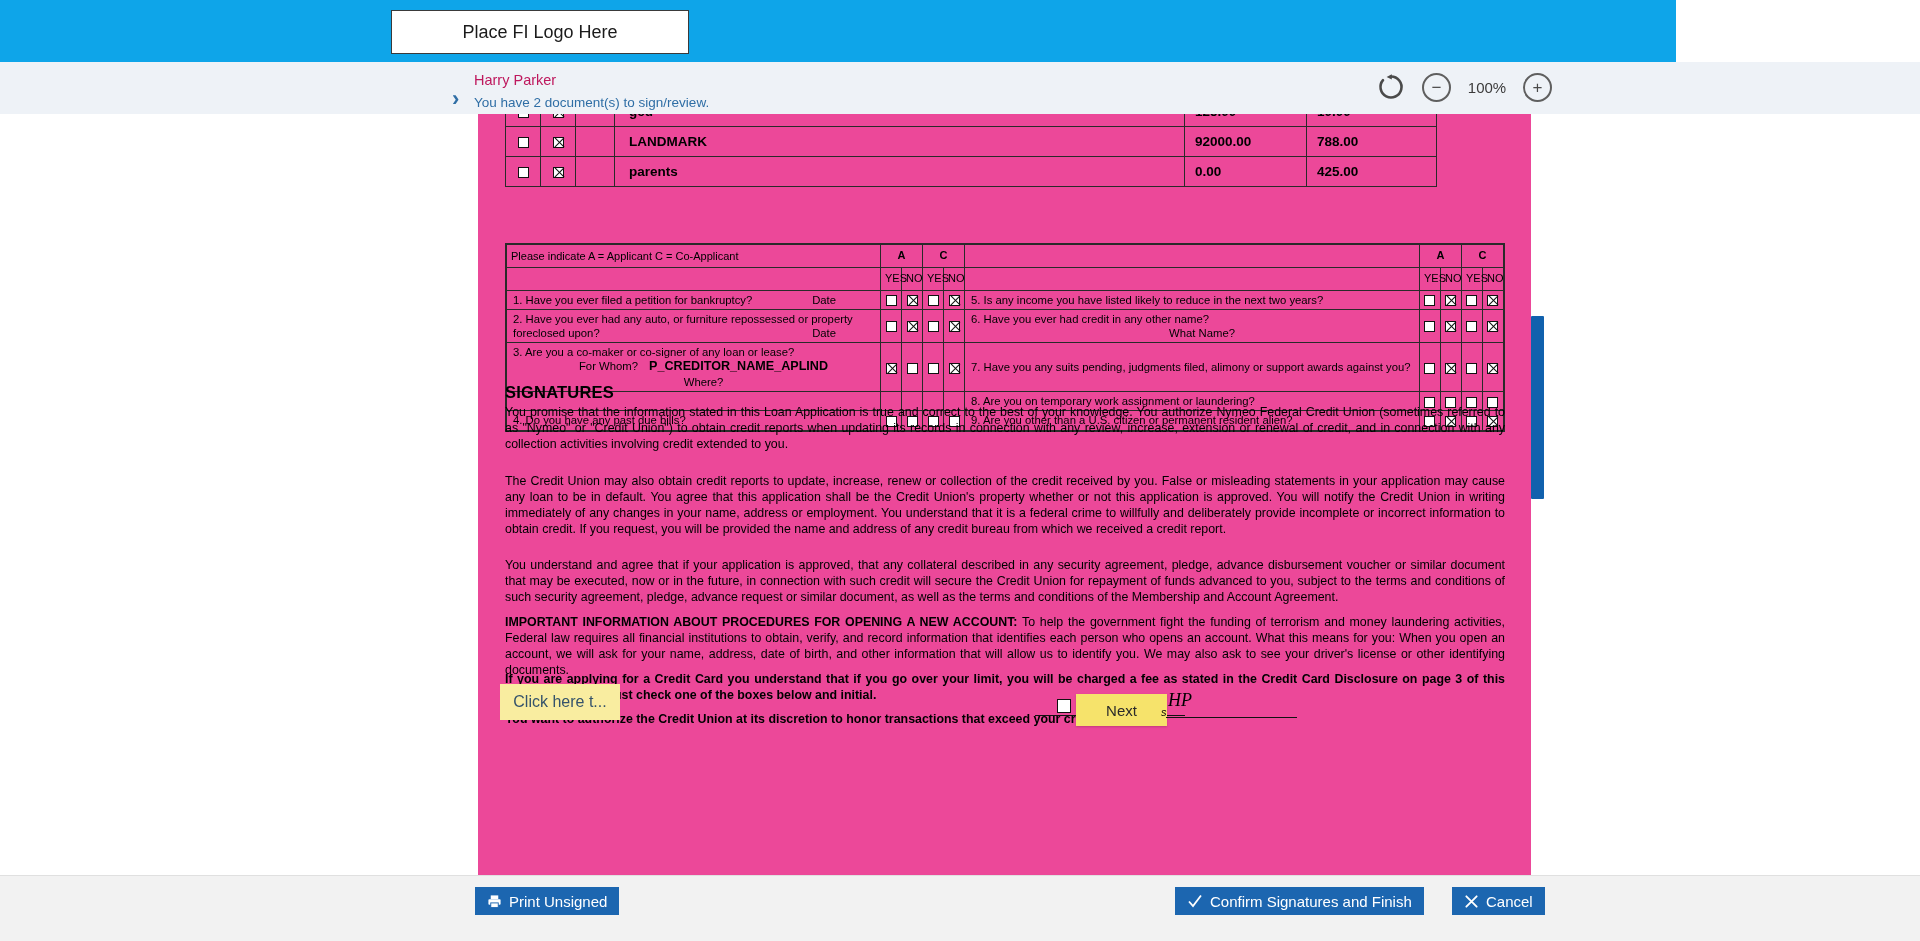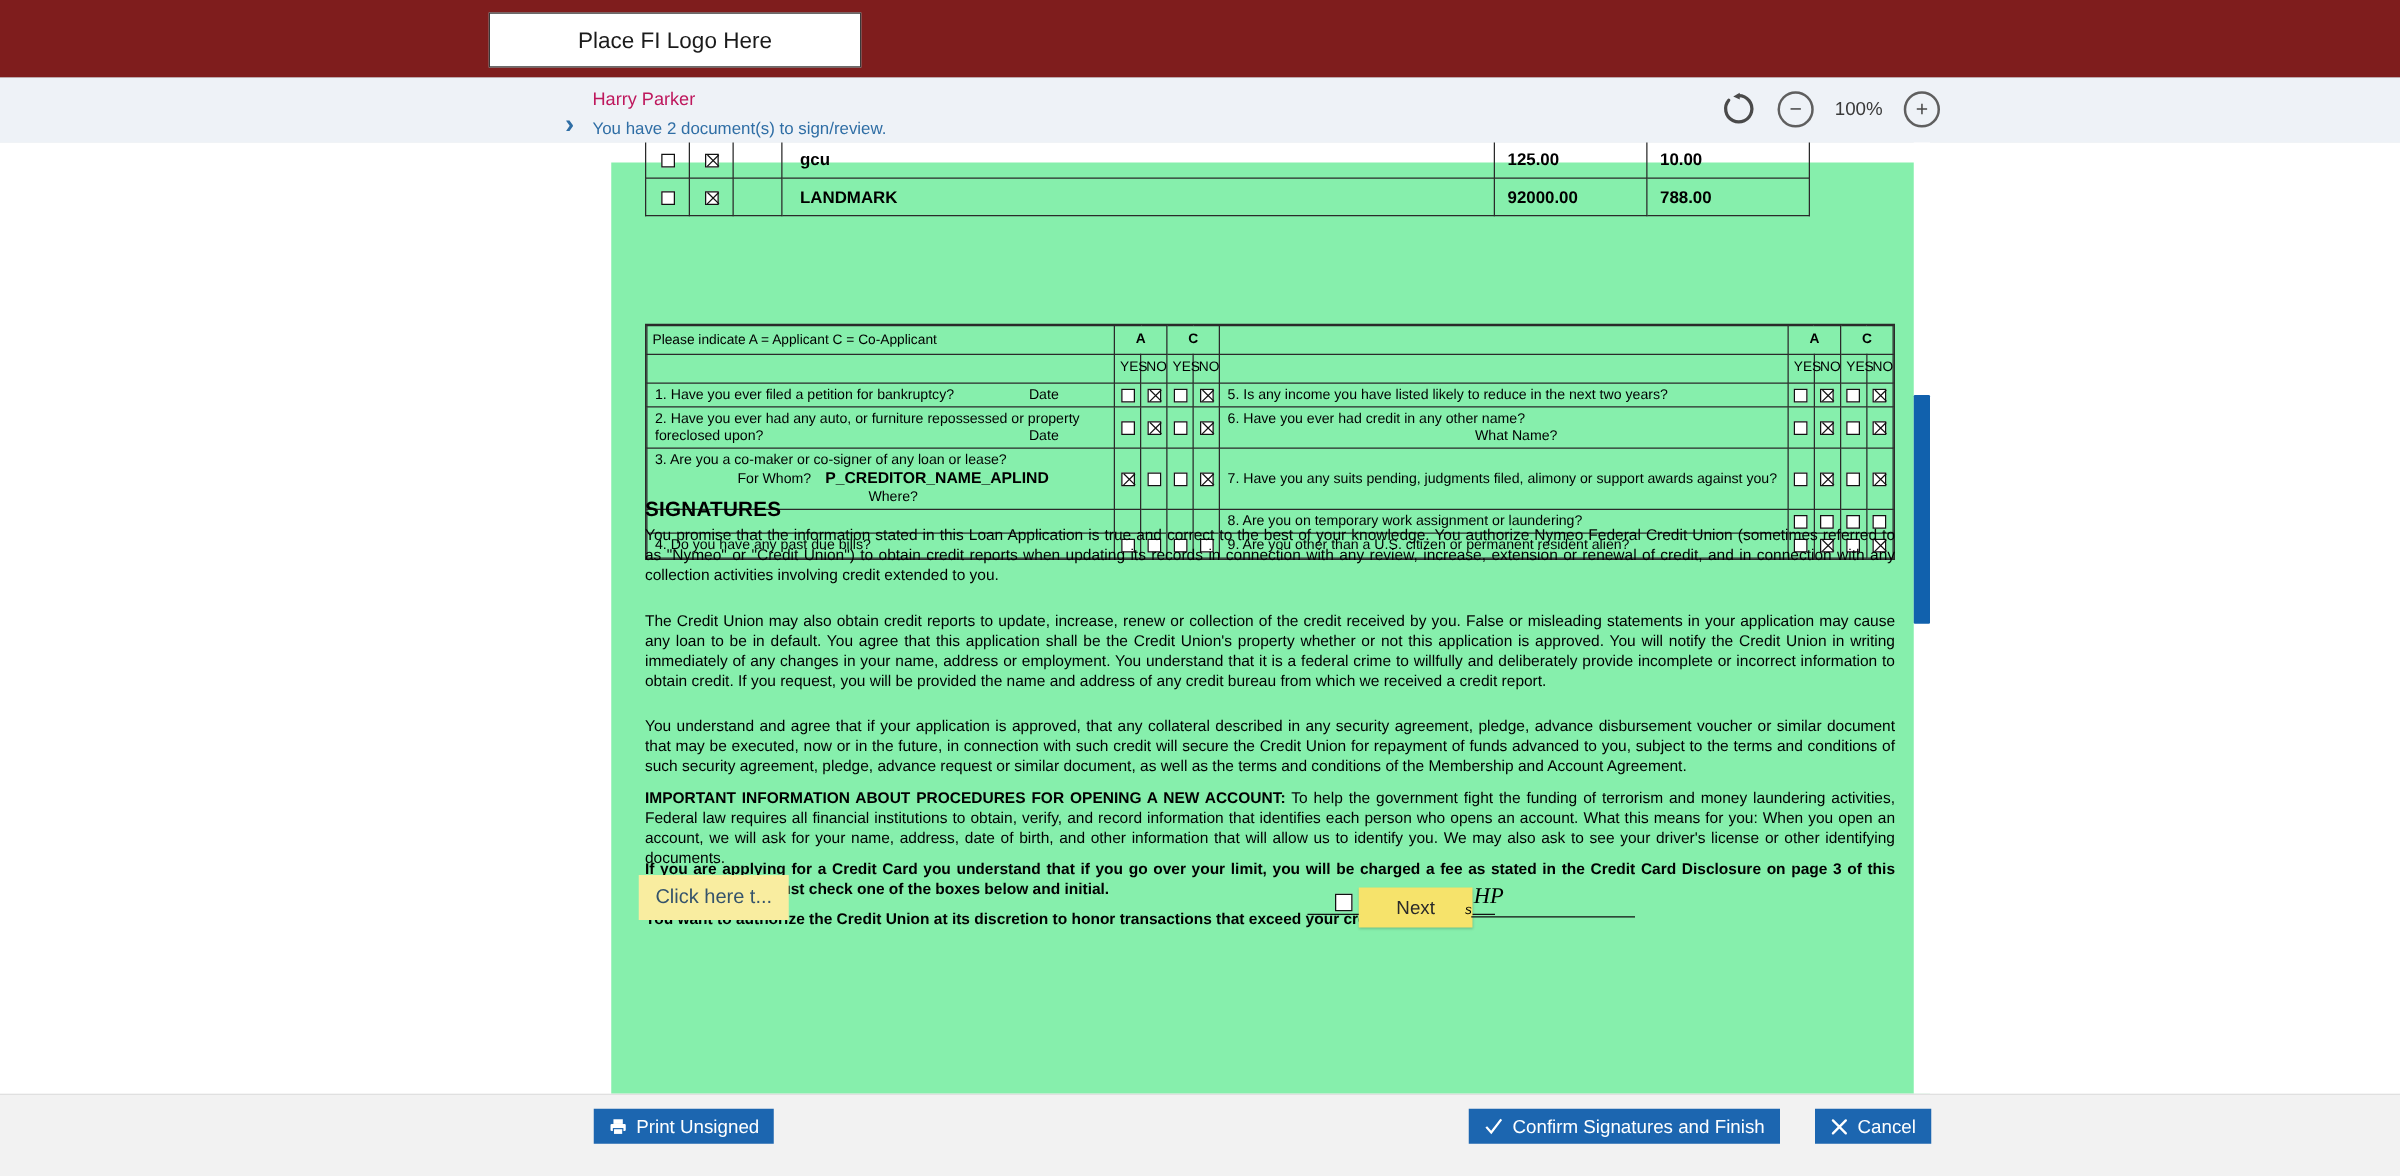--- a/index.html
+++ b/index.html
@@ -15,22 +15,22 @@
     position: relative;
     width: 1920px;
     height: 941px;
     background: #ffffff;
   }
 
   
   .logo-bar {
     position: absolute;
     left: 0; top: 0;
-    width: 1920px; height: 62px;
-    background: #7f1d1d;
+    width: 1676px; height: 62px;
+    background: #0ea5e9;
     border-bottom: 1px solid #a3a3a3;
   }
   .logo-box {
     position: absolute;
     left: 391px; top: 10px;
     width: 296px; height: 42px;
     background: #ffffff;
     border: 1px solid #3a3a3a;
     display: flex;
     align-items: center;
@@ -104,26 +104,25 @@
   
   .viewer {
     position: absolute;
     left: 0; top: 114px;
     width: 1920px; height: 761px;
     background: #ffffff;
     overflow: hidden;
   }
   .page {
     position: absolute;
-    left: 489px; top: 0px;
+    left: 478px; top: 0px;
     width: 1055px;
     min-height: 761px;
-    background: #86efac;
+    background: #ec4899;
     color: #000;
-    margin-top: 16px;
   }
 
   
   .scroll-track {
     position: absolute;
     right: 376px; top: 114px;
     width: 13px; height: 761px;
     background: #ffffff;
   }
   .scroll-thumb {
@@ -362,20 +361,28 @@
           <td class="c-bal">125.00</td>
           <td class="c-pay">10.00</td>
         </tr>
         <tr>
           <td class="c-check"><span class="box"></span></td>
           <td class="c-check"><span class="box x"></span></td>
           <td class="c-blank"></td>
           <td class="c-name">LANDMARK</td>
           <td class="c-bal">92000.00</td>
           <td class="c-pay">788.00</td>
+        </tr>
+        <tr>
+          <td class="c-check"><span class="box"></span></td>
+          <td class="c-check"><span class="box x"></span></td>
+          <td class="c-blank"></td>
+          <td class="c-name">parents</td>
+          <td class="c-bal">0.00</td>
+          <td class="c-pay">425.00</td>
         </tr>
       </tbody>
         </table>
 
 
       <div class="q-wrap">
         <table class="q">
           <colgroup>
             <col style="width:374px">
             <col style="width:21px">

